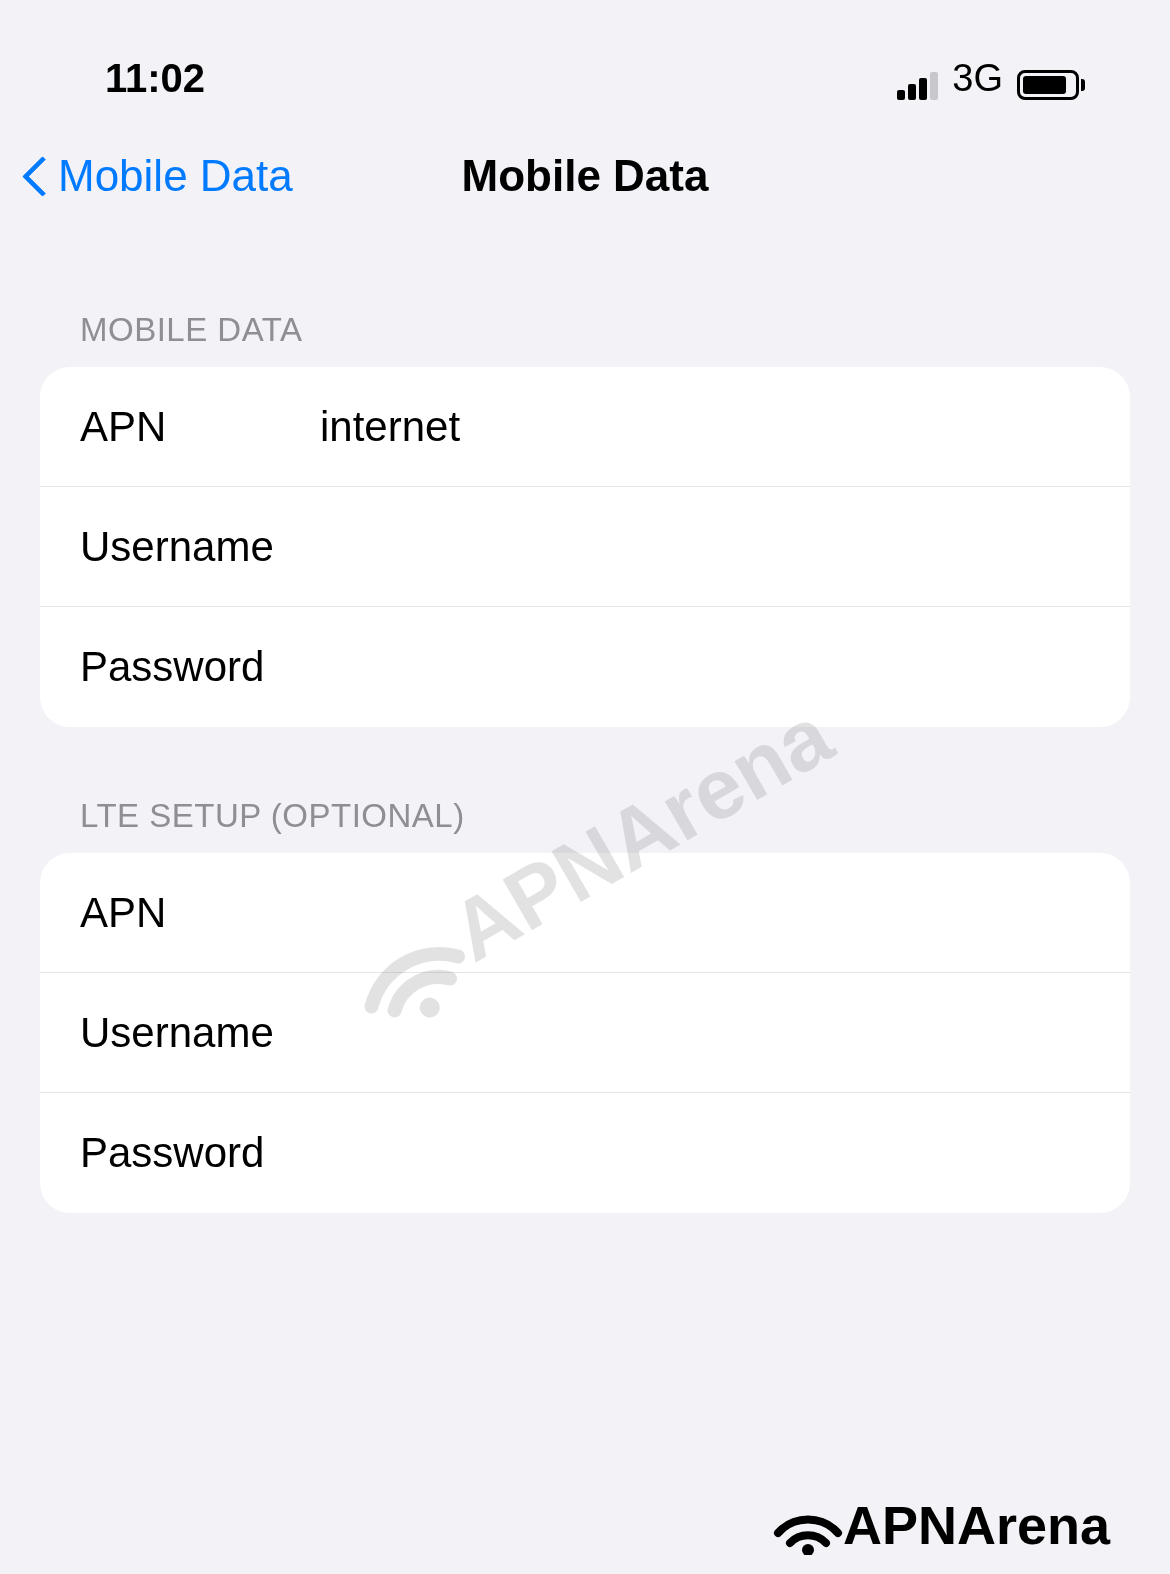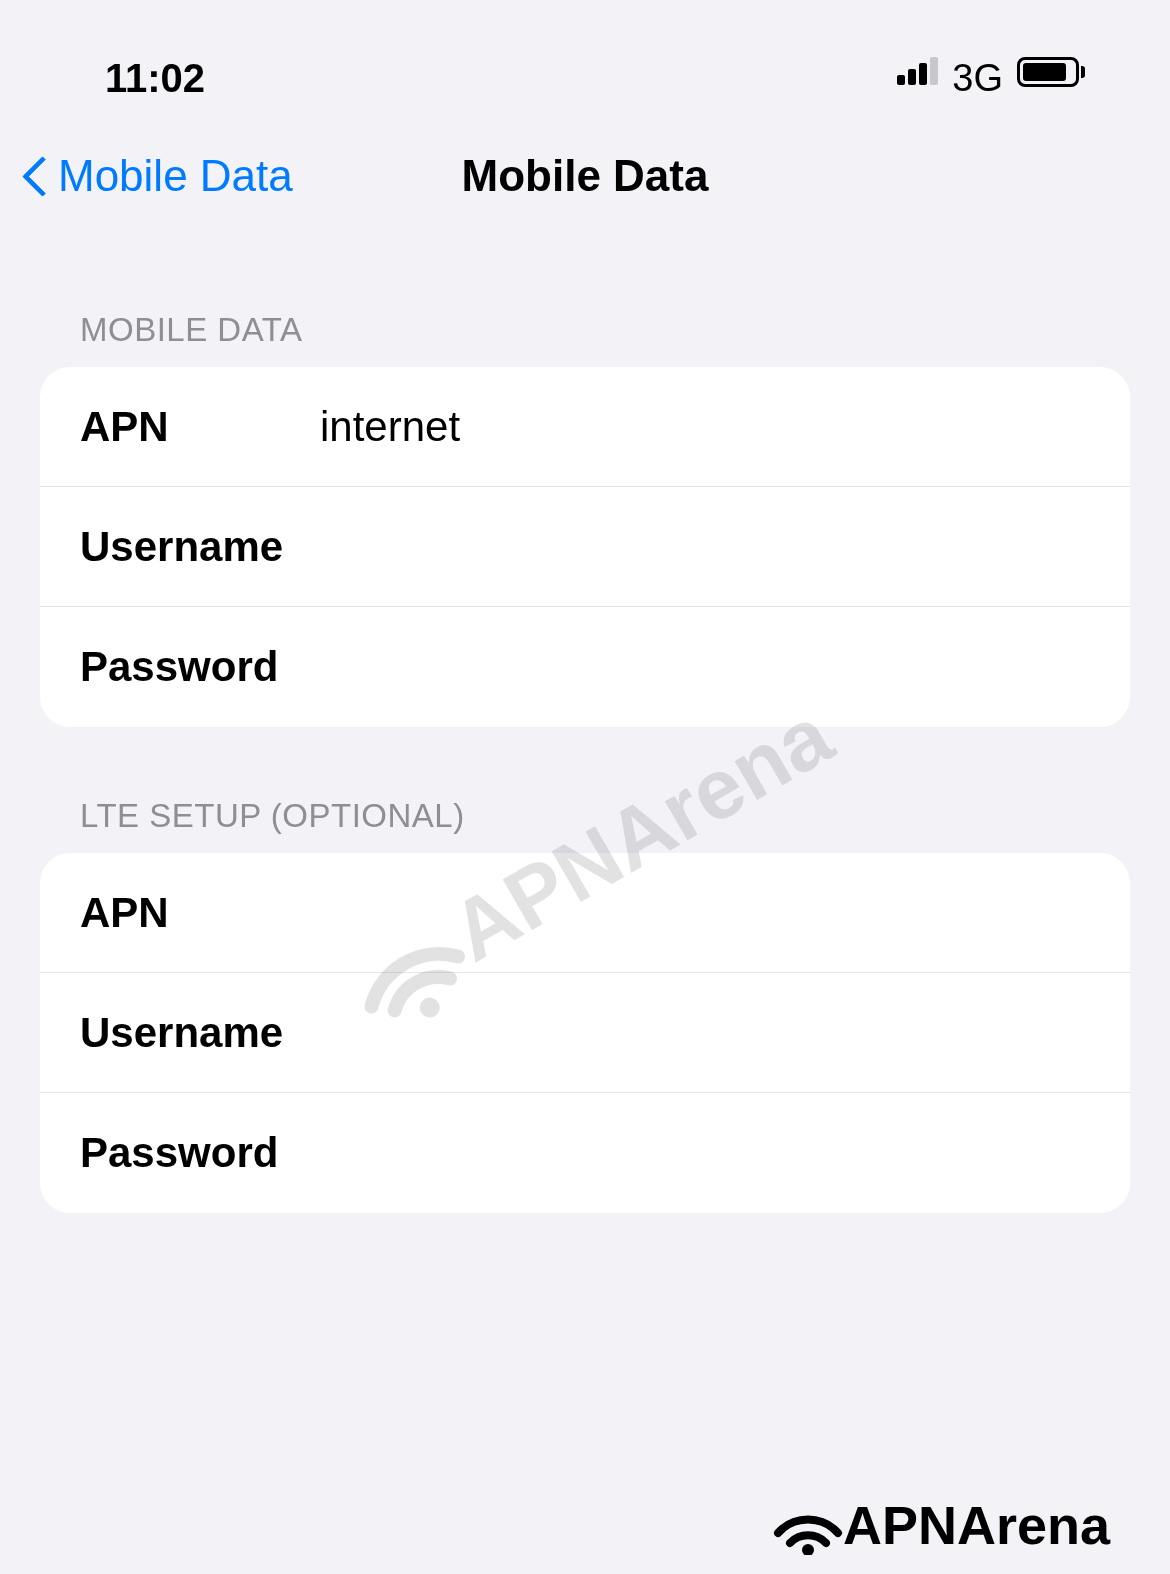--- a/index.html
+++ b/index.html
@@ -22,21 +22,21 @@
       justify-content: space-between;
       align-items: center;
       padding: 56px 85px 30px 105px;
       font-size: 40px;
       font-weight: 600;
       color: #000;
     }
     
     .status-right {
       display: flex;
-      align-items: flex-start;
+      align-items: flex-end;
       gap: 14px;
     }
     
     .signal-bars {
       display: flex;
       align-items: flex-end;
       gap: 3px;
       height: 28px;
     }
     
@@ -154,21 +154,21 @@
       border-bottom: 1px solid #e5e5ea;
       min-height: 120px;
     }
     
     .form-row:last-child {
       border-bottom: none;
     }
     
     .form-label {
       font-size: 42px;
-      font-weight: 700;
+      font-weight: 400;
       color: #000;
       width: 240px;
       flex-shrink: 0;
     }
     
     .form-input {
       font-size: 42px;
       font-weight: 400;
       color: #000;
       border: none;

